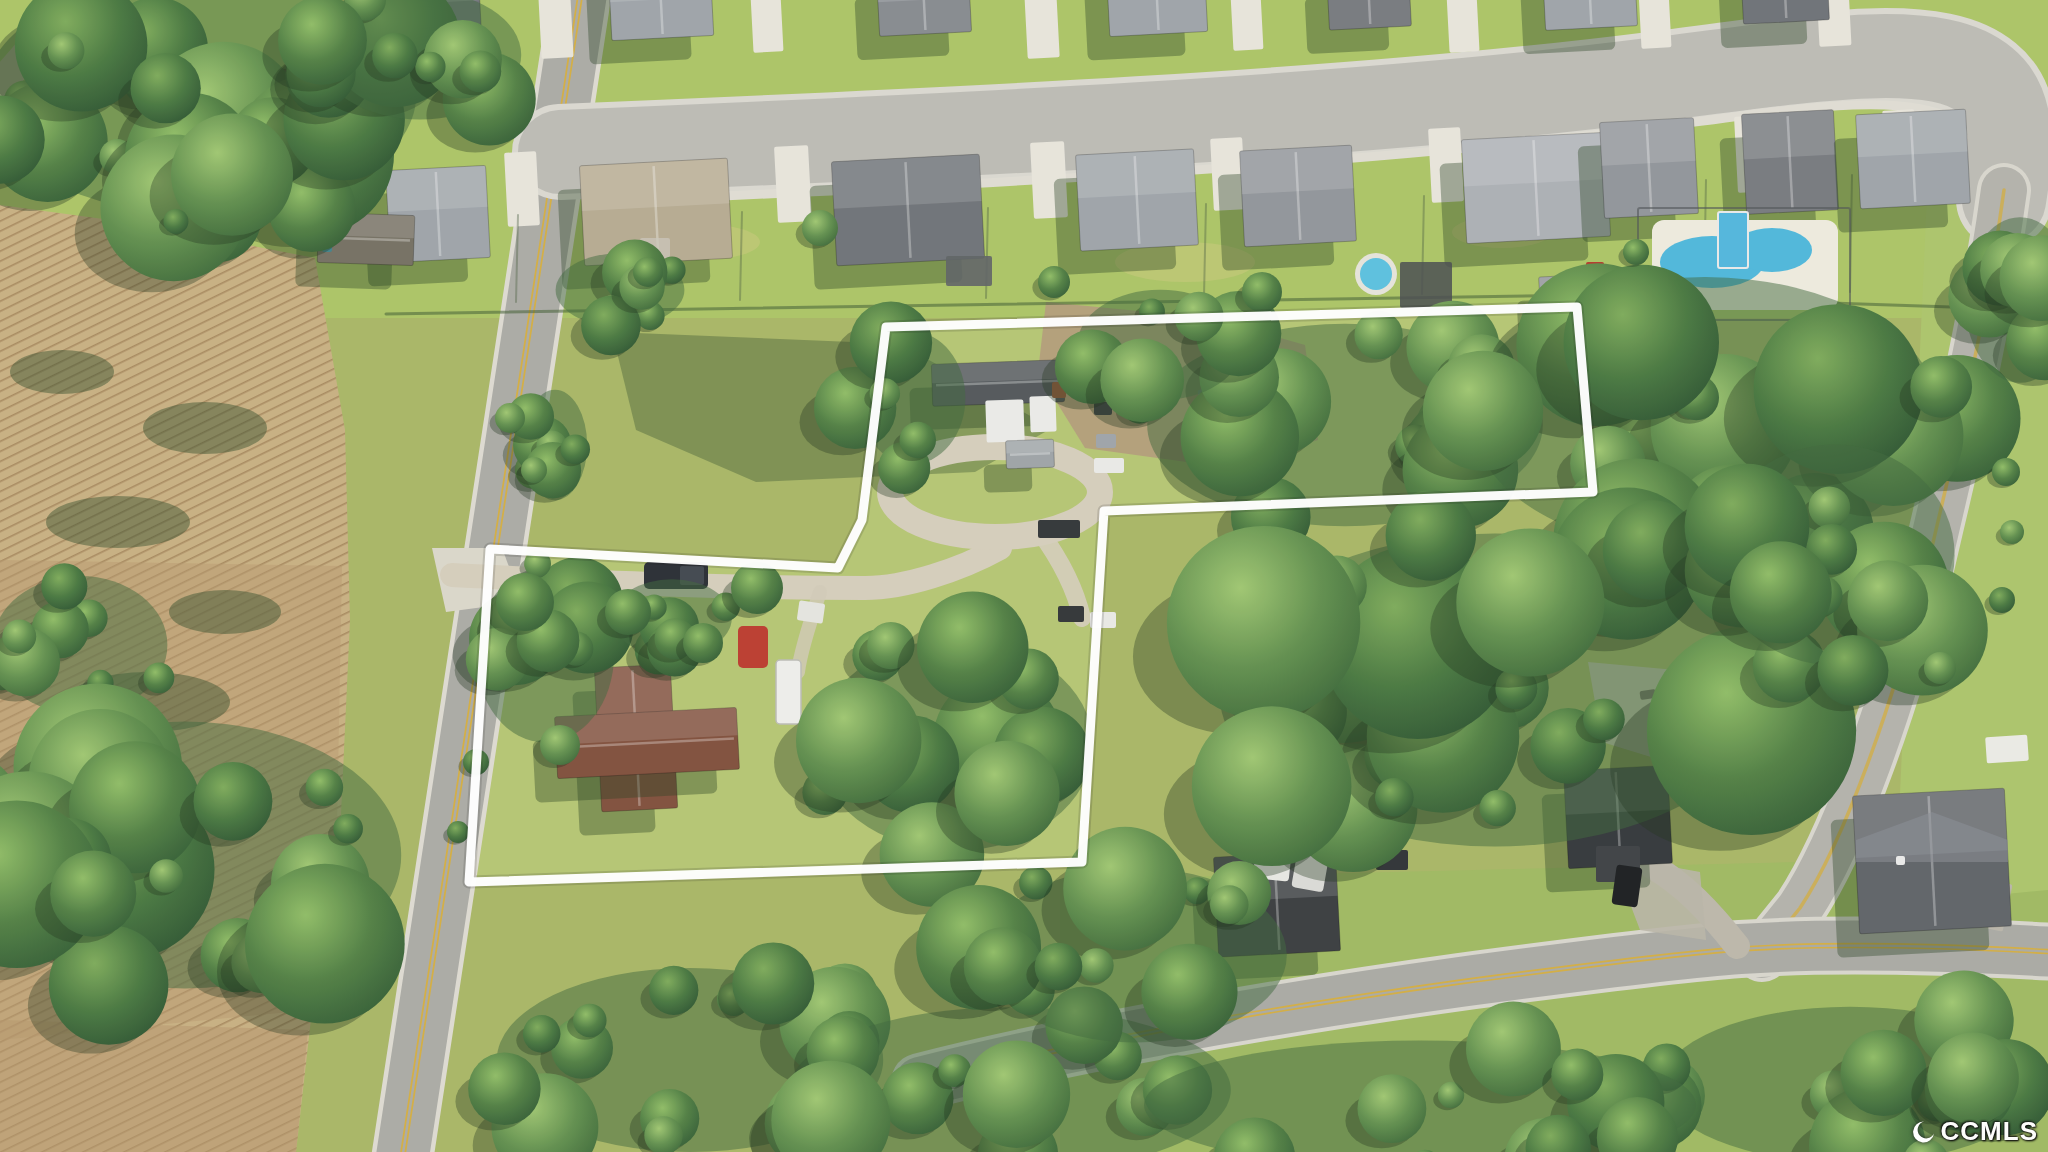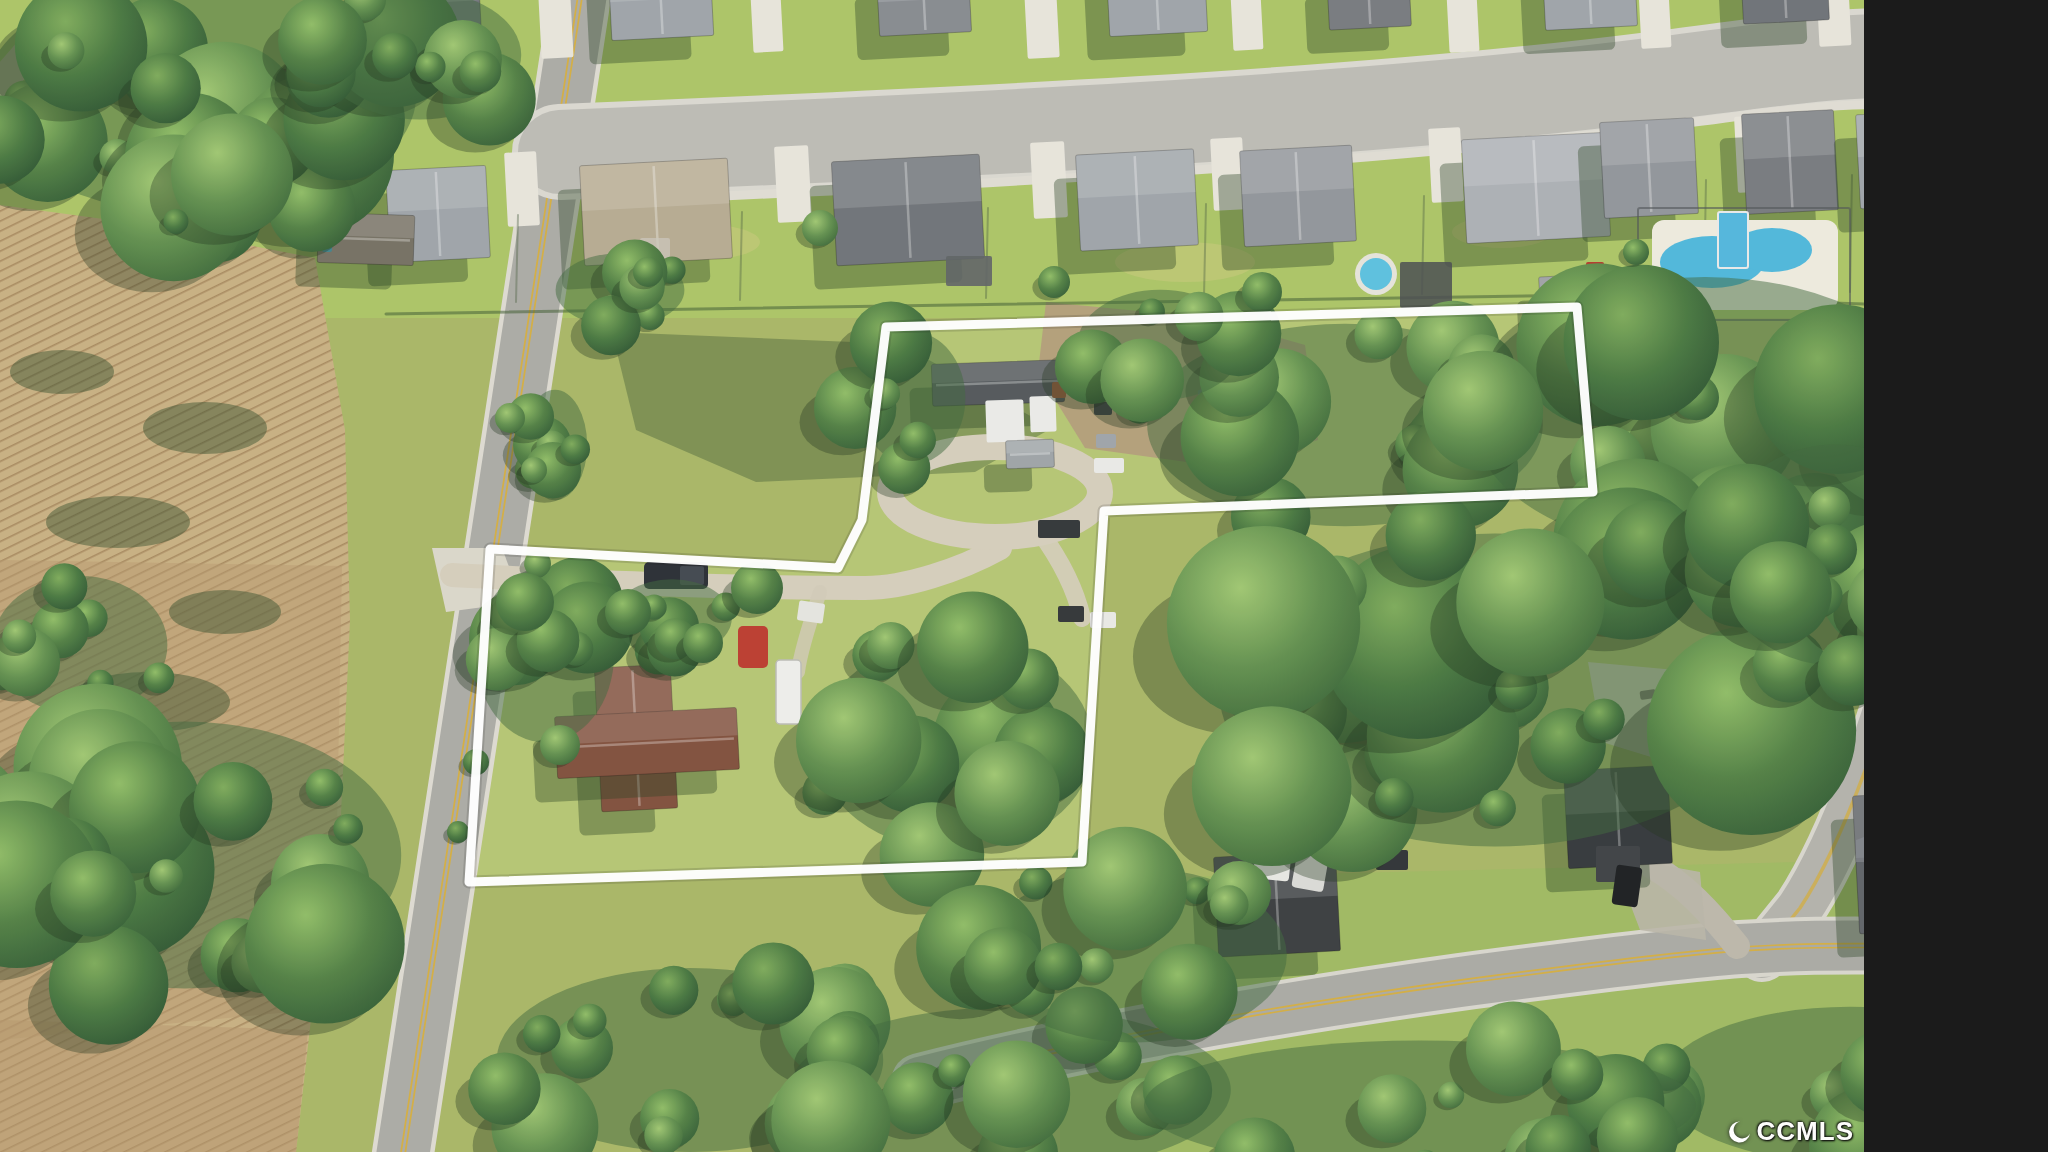--- a/index.html
+++ b/index.html
@@ -1,16 +1,16 @@
 <!DOCTYPE html>
 <html><head>
 <meta charset="utf-8">
 <style>
   html,body{margin:0;padding:0;background:#1b1b1b;}
-  .stage{position:relative;width:1864px;height:1152px;overflow:hidden;background:#a6b463;
+  .stage{position:relative;width:2048px;height:1152px;overflow:hidden;background:#a6b463;
          font-family:"Liberation Sans",sans-serif;}
   .stage svg{position:absolute;left:0;top:0;}
   .watermark{position:absolute;right:10px;bottom:5px;display:flex;align-items:center;gap:6px;z-index:5;}
   .watermark .wm-text{color:#fdfdfb;font-weight:bold;font-size:26px;letter-spacing:1px;
          text-shadow:0 0 3px #1a1a1a,1px 1px 2px #000,-1px -1px 2px rgba(0,0,0,.7);}
   .watermark svg{position:static;filter:drop-shadow(0 0 2px #222);}
 </style>
 </head>
 <body>
 

